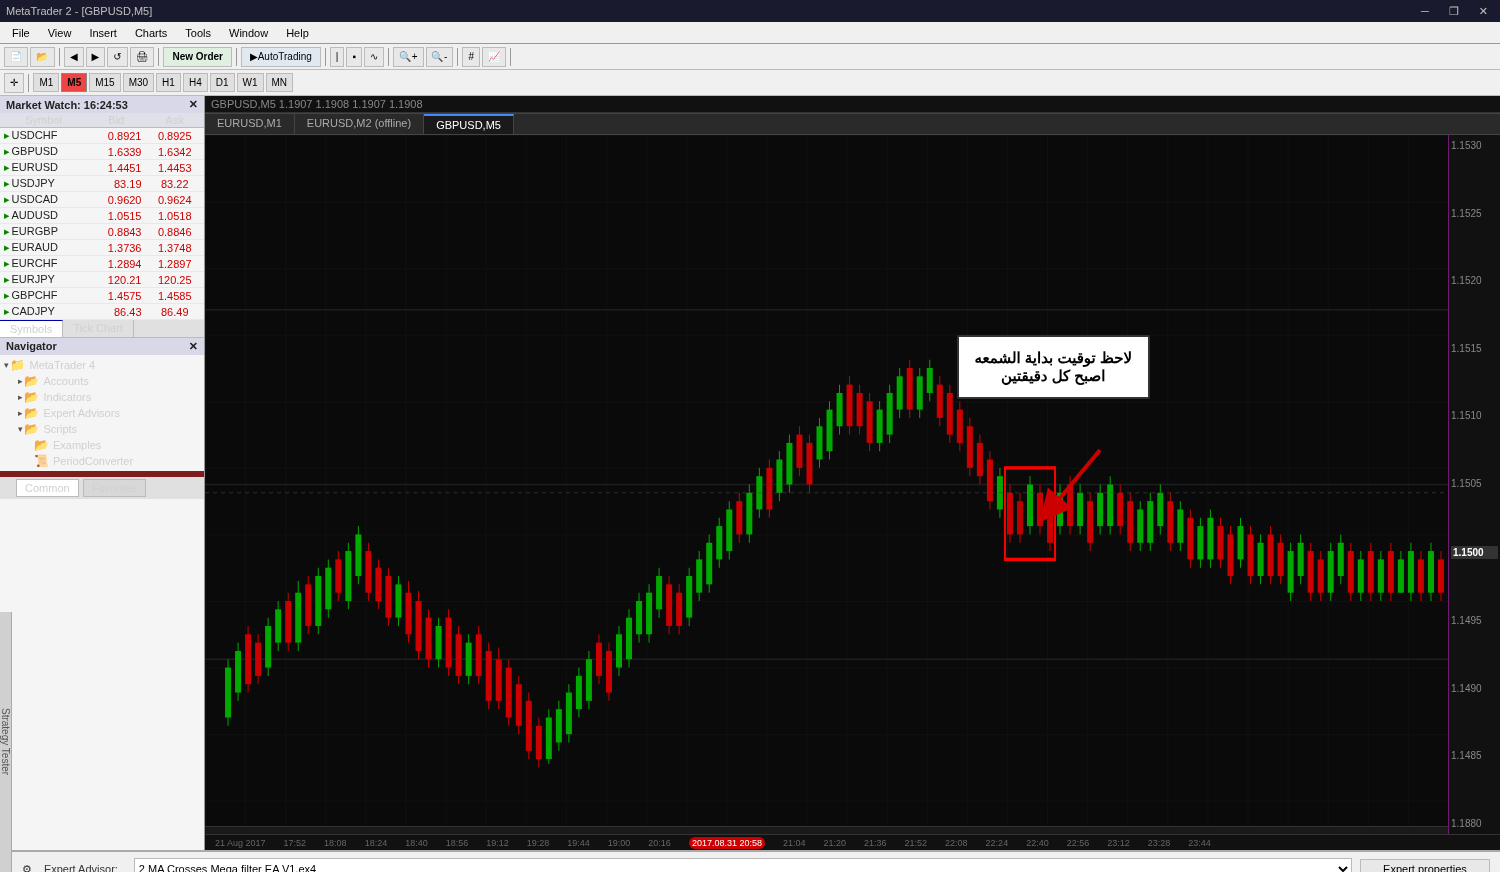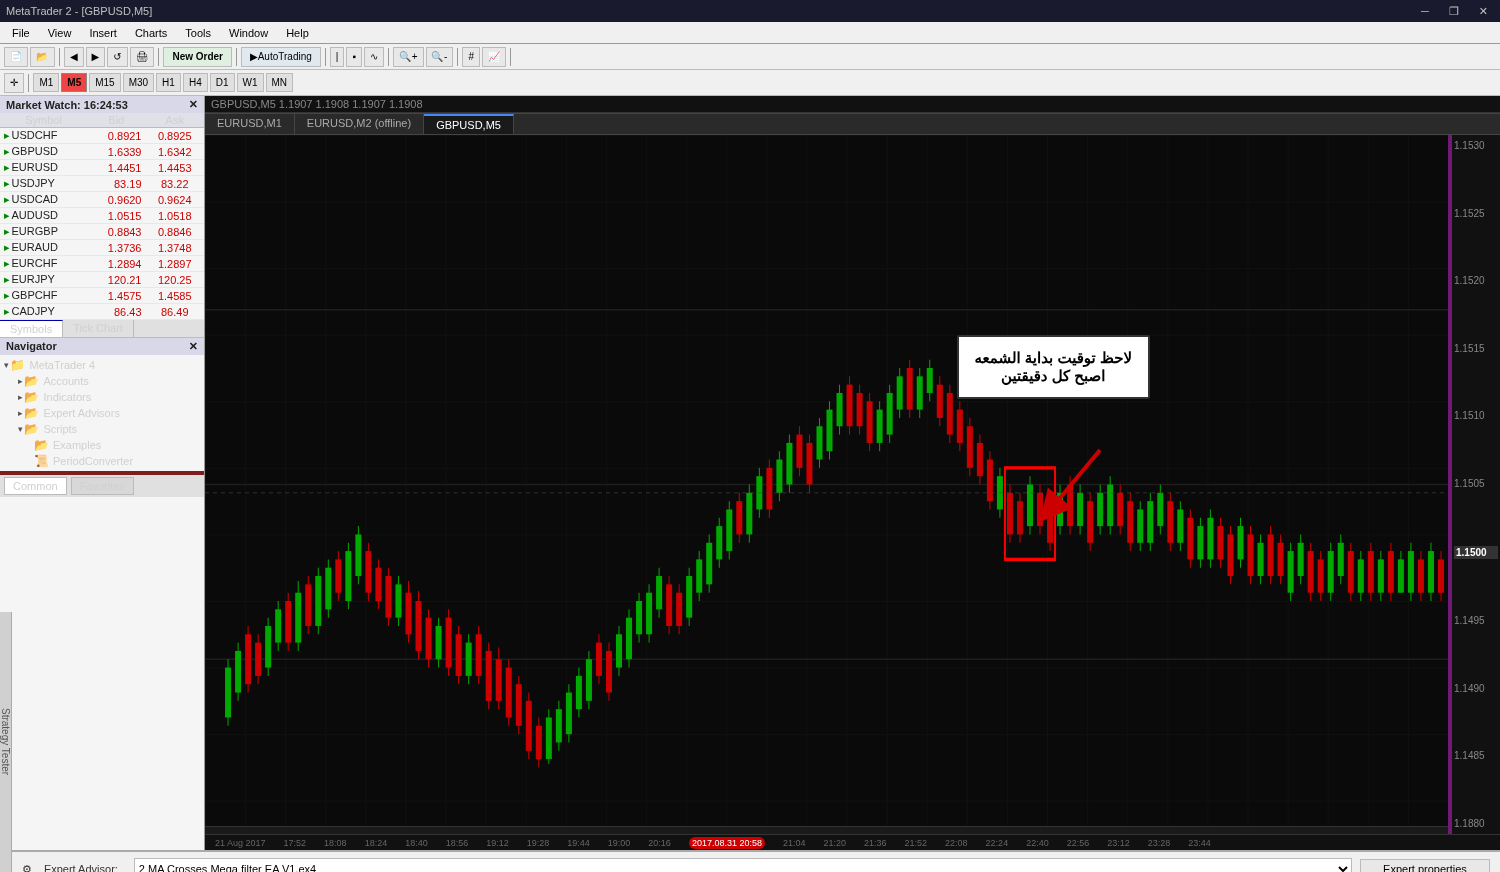--- a/index.html
+++ b/index.html
@@ -43,41 +43,41 @@
     .mw-tab.active { background: #fff; border-top: 1px solid #0000aa; }
     #nav-header { background: #d8d8e8; padding: 2px 6px; font-size: 11px; font-weight: bold; color: #222; display: flex; justify-content: space-between; cursor: pointer; }
     .nav-tree { padding: 2px 0; }
     .nav-item { display: flex; align-items: center; padding: 1px 4px; cursor: pointer; font-size: 11px; }
     .nav-item .icon { margin-right: 4px; font-size: 12px; }
     .nav-item.indent1 { padding-left: 18px; }
     .nav-item.indent2 { padding-left: 32px; }
     .tri { font-size: 9px; margin-right: 2px; color: #555; }
 
     
-    #nav-bottom-tabs { display: flex; background: #e0e0e0; border-top: 4px solid #7f1d1d; padding: 2px 4px; gap: 4px; }
+    #nav-bottom-tabs { display: flex; background: #e0e0e0; border-top: 6px solid #7f1d1d; padding: 2px 16px; gap: 4px; }
     .nav-bottom-tab { padding: 2px 8px; cursor: pointer; border: 1px solid #bbb; background: #d8d8d8; font-size: 11px; }
     .nav-bottom-tab.active { background: #fff; }
 
     
     #chart-area { flex: 1; background: #000; display: flex; flex-direction: column; overflow: hidden; }
 
     
     #chart-header { background: #111; padding: 2px 6px; font-size: 11px; color: #888; border-bottom: 1px solid #333; }
 
     
     #chart-canvas { flex: 1; position: relative; background: #000; overflow: hidden; }
     #chart-canvas canvas, #chart-svg { position: absolute; top: 0; left: 0; width: 100%; height: 100%; }
 
     
     #chart-tabs { display: flex; background: #2a2a2a; border-top: 1px solid #444; border-bottom: 1px solid #444; padding: 0; }
     .chart-tab { padding: 3px 12px; cursor: pointer; font-size: 11px; color: #aaa; border-right: 1px solid #444; }
     .chart-tab.active { background: #1a1a1a; color: #fff; border-top: 2px solid #4488ff; }
 
     
-    #chart-yaxis { position: absolute; right: 0; top: 0; width: 52px; background: #111; border-left: 4px solid #701a75; height: 100%; display: flex; flex-direction: column; justify-content: space-between; padding: 5px 2px; font-size: 10px; color: #888; }
+    #chart-yaxis { position: absolute; right: 0; top: 0; width: 52px; background: #111; border-left: 1px solid #701a75; height: 100%; display: flex; flex-direction: column; justify-content: space-between; padding: 5px 2px; font-size: 10px; color: #888; }
 
     
     #chart-xaxis { height: 16px; background: #111; border-top: 1px solid #333; display: flex; align-items: center; padding-left: 10px; font-size: 9px; color: #666; overflow: hidden; white-space: nowrap; }
 
     
     #annotation-box { position: absolute; right: 350px; top: 200px; background: #fff; border: 2px solid #333; padding: 12px 16px; text-align: center; font-size: 15px; color: #000; direction: rtl; font-weight: bold; z-index: 10; min-width: 180px; border-radius: 2px; }
 
     
     #tester-panel { background: #f0f0f0; border-top: 2px solid #aaa; height: 260px; display: flex; flex-direction: column; }
     .tester-right-btn { padding: 3px 14px; border: 1px solid #bbb; background: #e8e8e8; cursor: pointer; font-size: 11px; text-align: center; min-width: 130px; }

